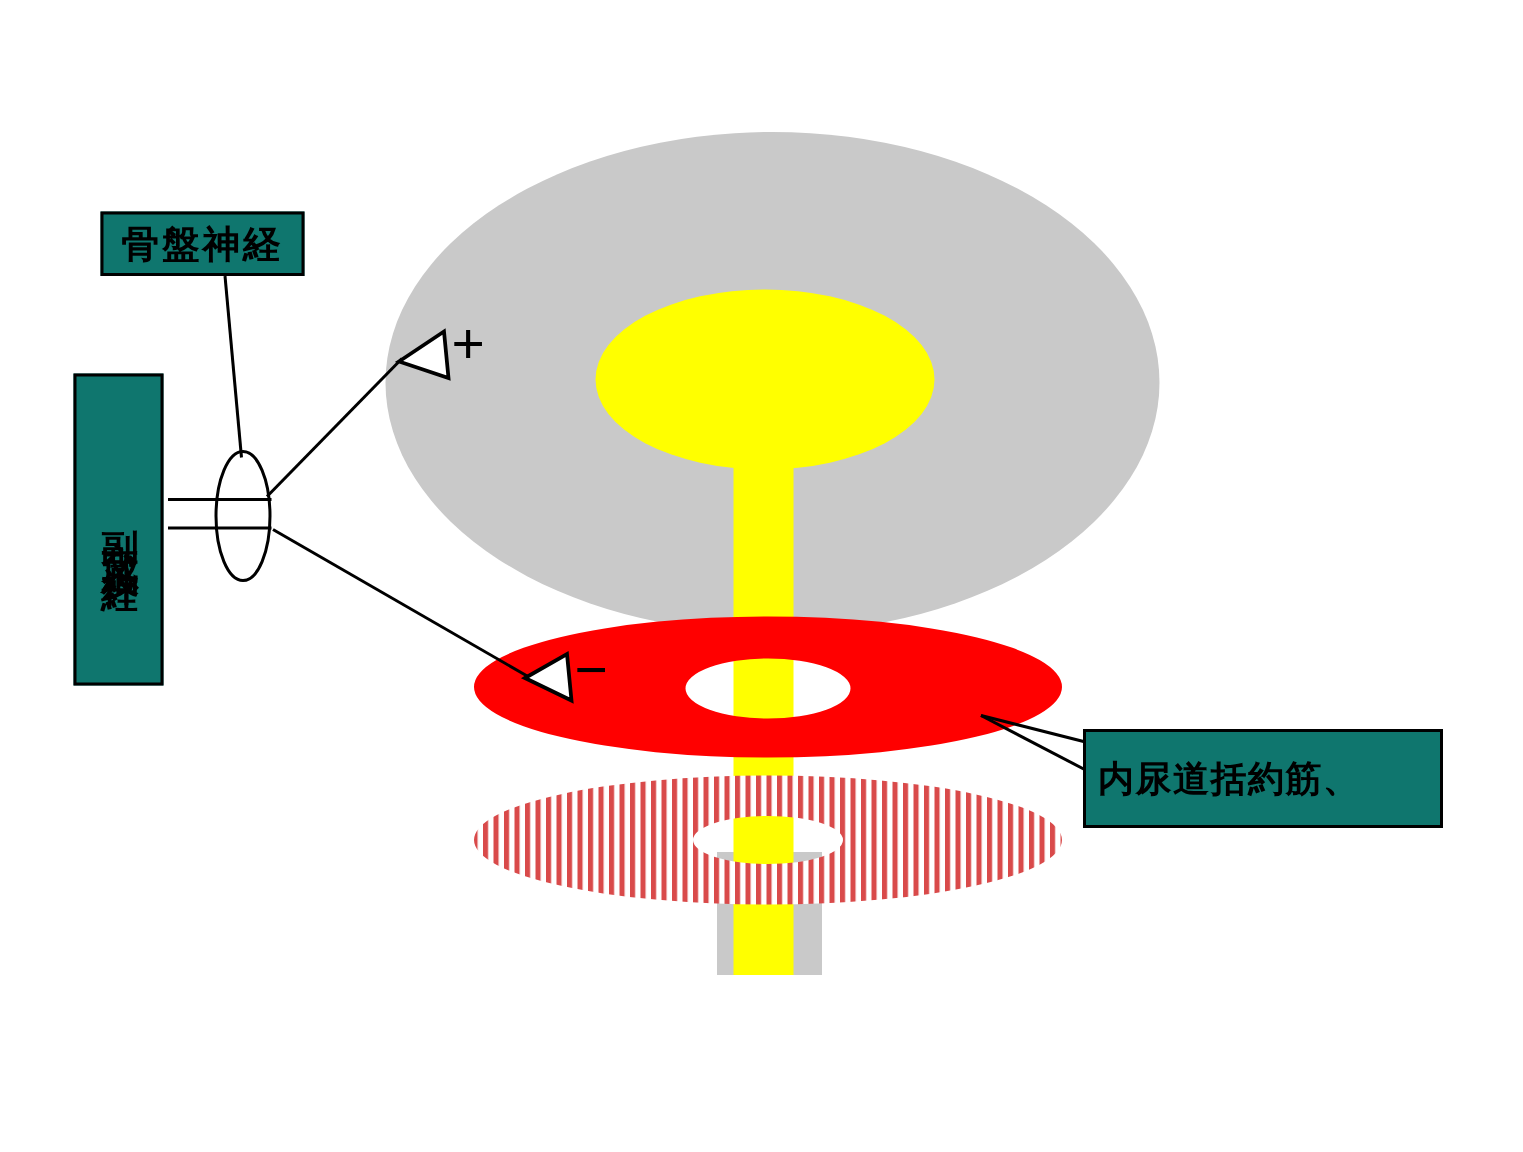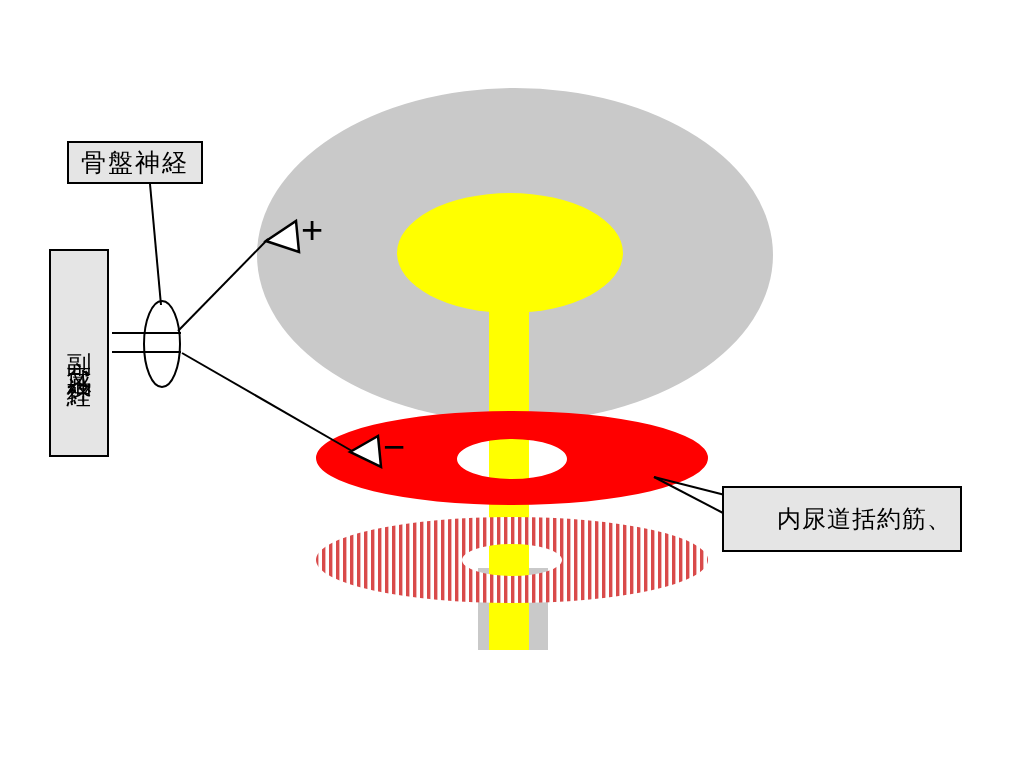--- a/index.html
+++ b/index.html
@@ -27,25 +27,26 @@
   .title-label {
     left: 330px;
     top: 134px;
     width: 380px;
     text-align: center;
     font-size: 27px;
     letter-spacing: 1px;
   }
   .boxed {
     border: 2px solid #000000;
-    background: #e5e5e5;
+    background: #0f766e;
     box-sizing: border-box;
     display: flex;
     align-items: center;
     justify-content: center;
+    font-weight: bold;
   }
   .pelvic-box {
     left: 67px;
     top: 141px;
     width: 136px;
     height: 43px;
     font-size: 25px;
     letter-spacing: 2px;
   }
   .para-box {
@@ -60,21 +61,21 @@
     text-orientation: upright;
     letter-spacing: 8px;
     line-height: 1;
   }
   .sphincter-box {
     left: 722px;
     top: 486px;
     width: 240px;
     height: 66px;
     flex-direction: column;
-    align-items: flex-end;
+    align-items: flex-start;
     justify-content: center;
     padding: 4px 8px;
   }
   .sphincter-main {
     font-size: 24px;
     letter-spacing: 1px;
   }
   .sphincter-sub {
     font-size: 13.5px;
     margin-top: 2px;

